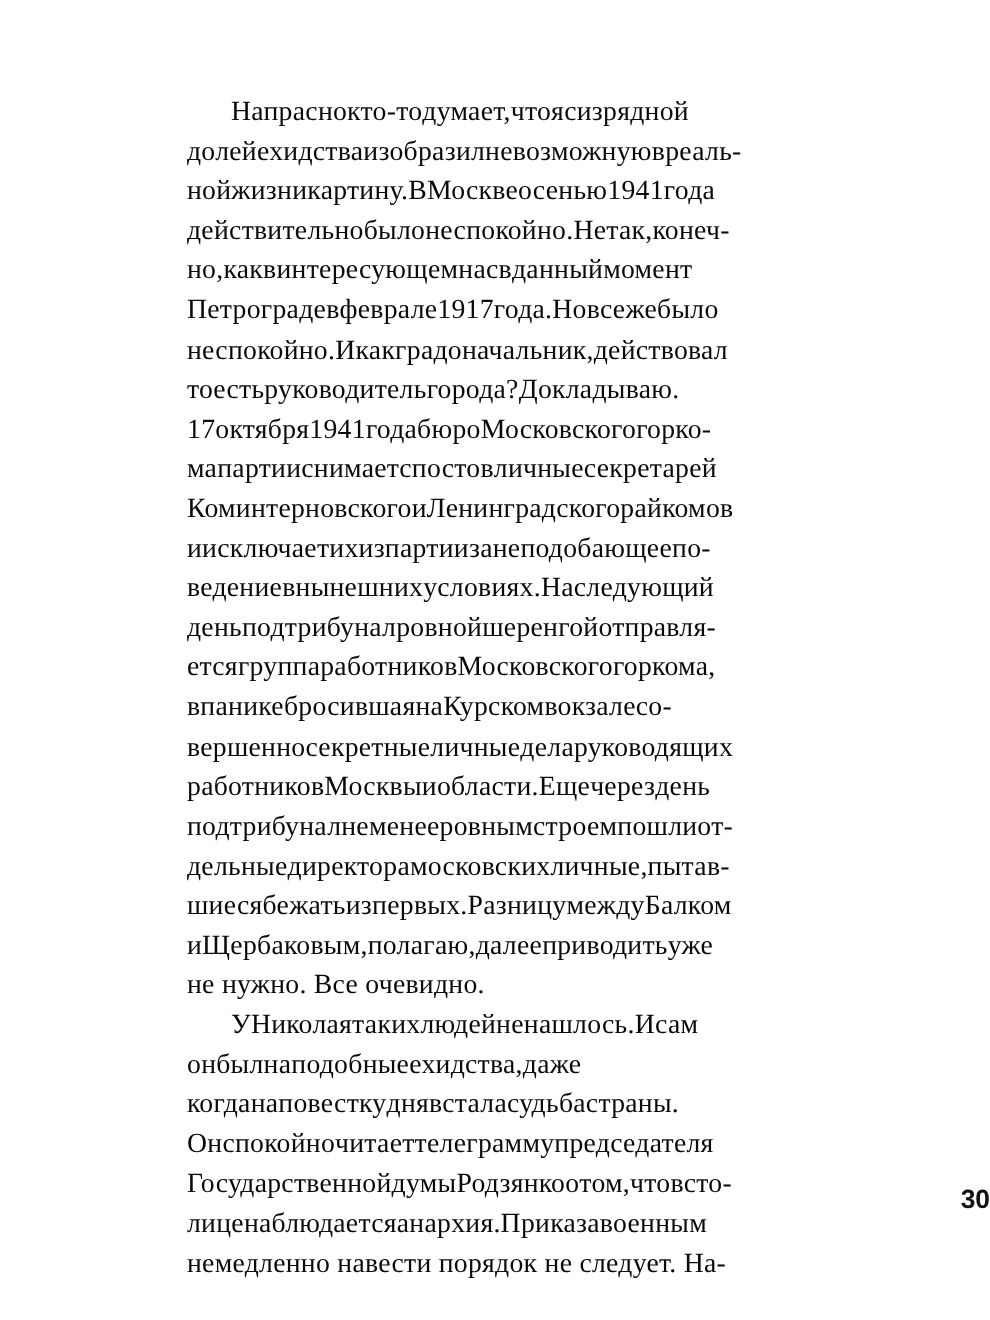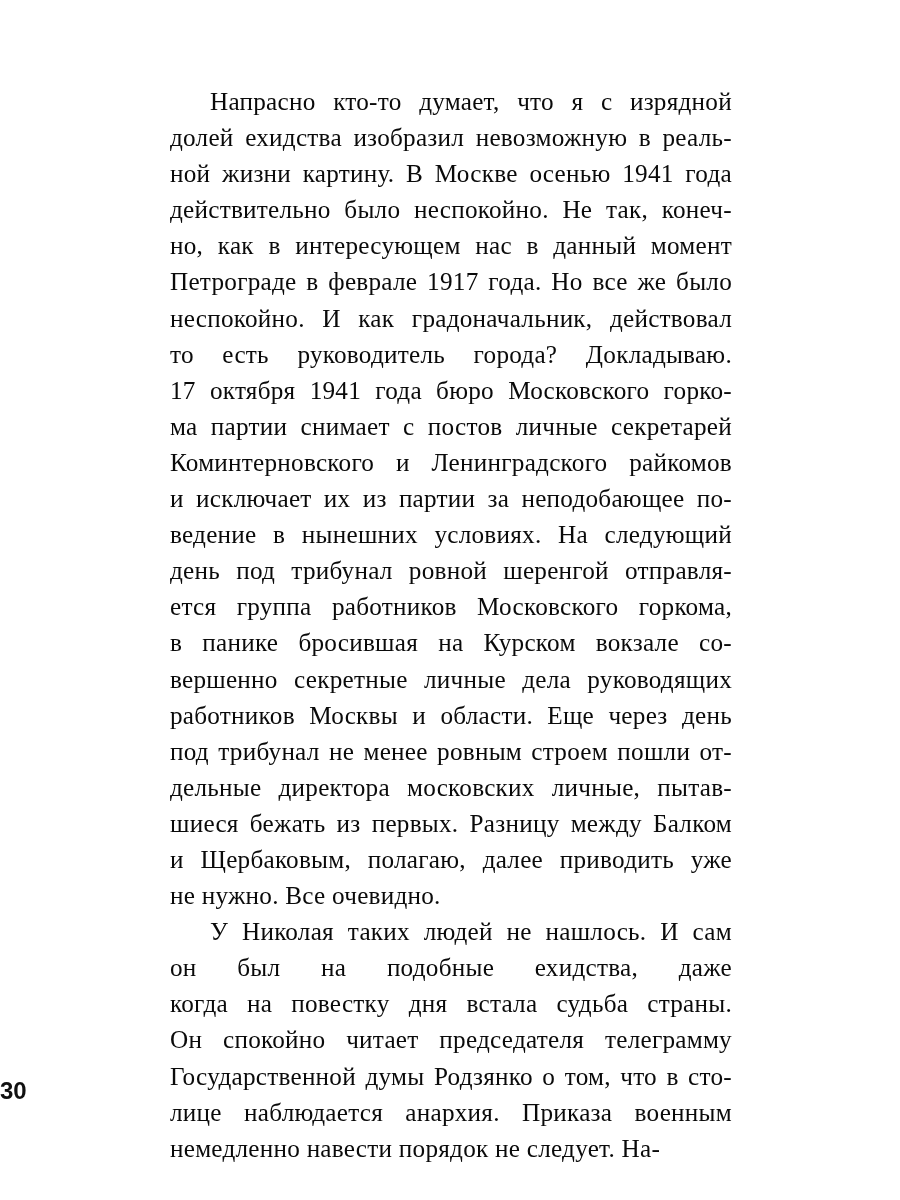--- a/index.html
+++ b/index.html
@@ -47,21 +47,20 @@
     line-height: 36.1px;
     height: 36.1px;
     color: #0a0a0a;
     white-space: nowrap;
     letter-spacing: 0.01em;
   }
 
   
   .line.just {
     display: flex;
-    justify-content: space-between;
     white-space: normal;
   }
   .line.just > span {
     white-space: pre;
   }
 
   
   .line.last {
     display: block;
   }
@@ -71,21 +70,21 @@
     padding-left: 40px;
     box-sizing: border-box;
     width: 562px;
   }
 
   .page-number {
     position: absolute;
     left: 0;
     top: 1076px;
     width: 900px;
-    text-align: left;
+    text-align: right;
     font-family: "Liberation Sans", "DejaVu Sans", sans-serif;
     font-weight: bold;
     font-size: 24px;
     line-height: 30px;
     color: #101010;
   }
 </style>
 </head>
 <body>
 
@@ -306,22 +305,22 @@
           <span>повестку</span>
           <span>дня</span>
           <span>встала</span>
           <span>судьба</span>
           <span>страны.</span>
         </div>
         <div class="line just">
           <span>Он</span>
           <span>спокойно</span>
           <span>читает</span>
+          <span>телеграмму</span>
           <span>председателя</span>
-          <span>телеграмму</span>
         </div>
         <div class="line just">
           <span>Государственной</span>
           <span>думы</span>
           <span>Родзянко</span>
           <span>о</span>
           <span>том,</span>
           <span>что</span>
           <span>в</span>
           <span>сто-</span>

